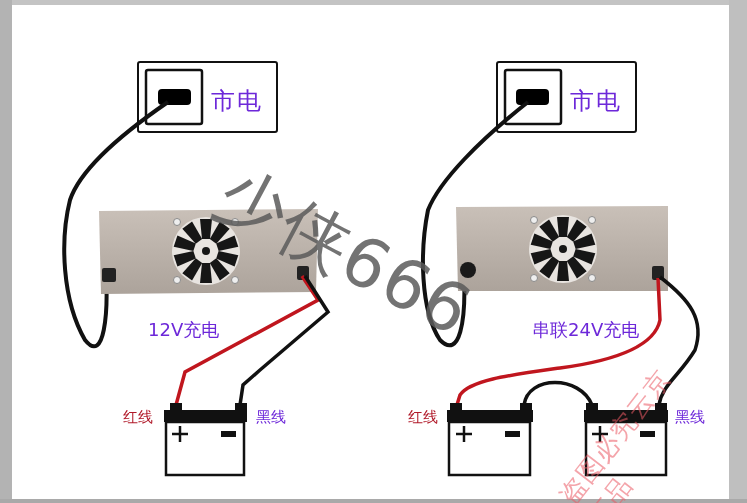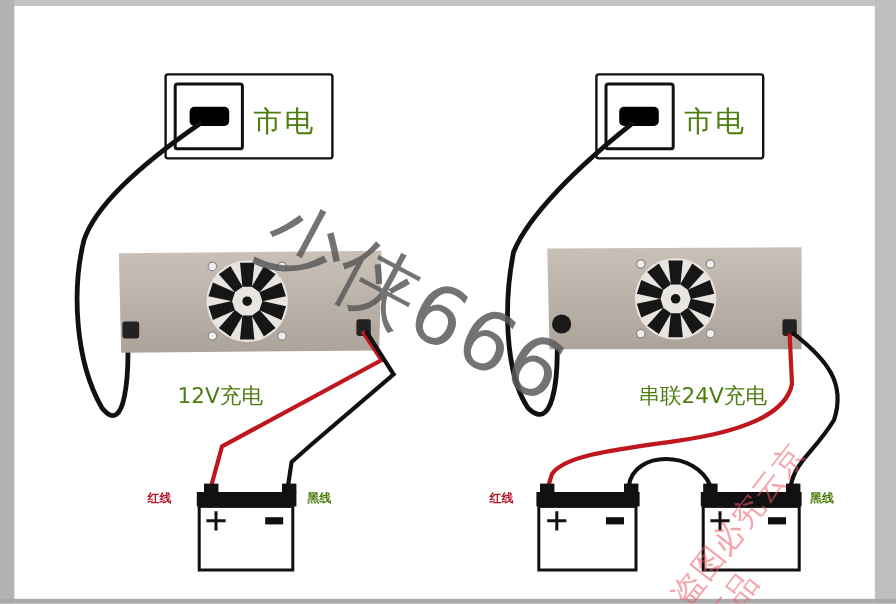--- a/index.html
+++ b/index.html
@@ -4,24 +4,24 @@
 <style>
   html, body { margin:0; padding:0; }
   body { width:747px; height:503px; overflow:hidden; background:#bdbdbd; position:relative;
          font-family:"DejaVu Sans","Liberation Sans",sans-serif; }
   .frame-left { position:absolute; left:0; top:0; width:12px; height:503px; background:#b3b3b3; }
   .frame-top { position:absolute; left:0; top:0; width:747px; height:5px; background:#c4c4c4; }
   .frame-right { position:absolute; left:729px; top:0; width:18px; height:503px; background:#bfbfbf; }
   .frame-bottom { position:absolute; left:0; top:499px; width:747px; height:4px; background:#a9a9a9; }
   .canvas { position:absolute; left:12px; top:5px; width:717px; height:494px; background:#ffffff; }
   svg { position:absolute; left:0; top:0; }
-  .lbl { position:absolute; white-space:nowrap; color:#4d7c0f; }
+  .lbl { position:absolute; white-space:nowrap; color:#6d28d9; }
   .outlet-label { font-size:24px; letter-spacing:2px; }
   .mode-label { font-size:18px; }
-  .wire-label { font-size:10px;font-weight:bold; }
+  .wire-label { font-size:15px; }
   .red { color:#b11a2a; }
   .wm1 { position:absolute; left:232px; top:143px; font-size:68px; color:rgba(90,90,90,0.85);
          transform:rotate(28deg); transform-origin:0 0; font-family:"DejaVu Sans",sans-serif; letter-spacing:2px; }
   .wm2 { position:absolute; left:540px; top:485px; font-size:26px; color:rgba(235,90,100,0.55);
          transform:rotate(-52deg); transform-origin:0 0; font-family:"DejaVu Sans",sans-serif; letter-spacing:1px; }
 </style>
 </head>
 <body>
 
 <div class="frame-top"></div>

